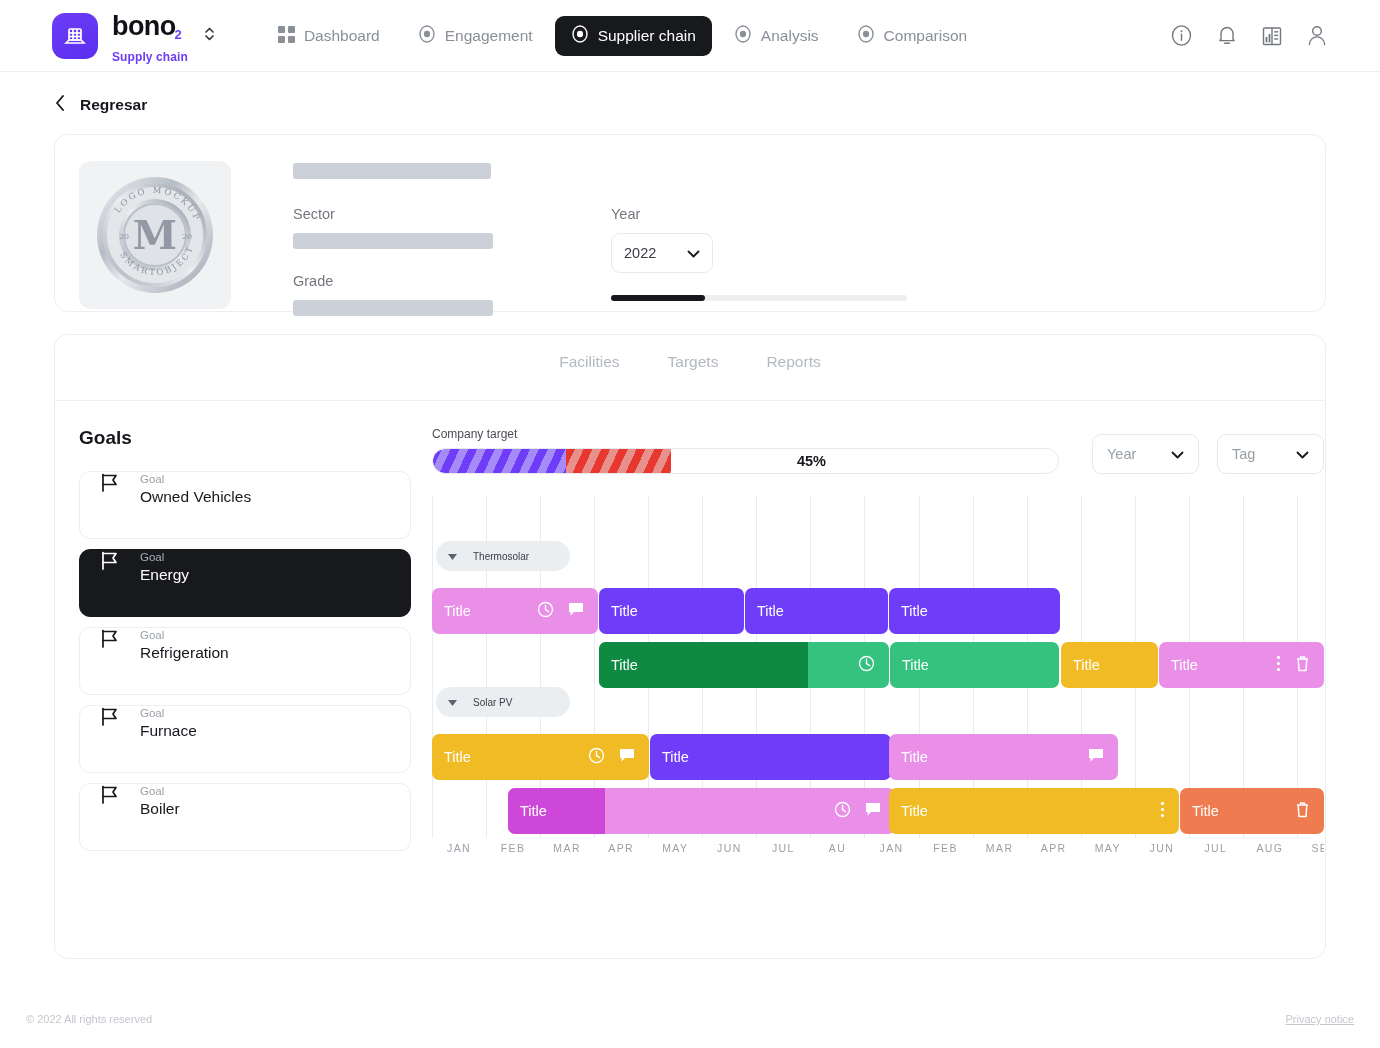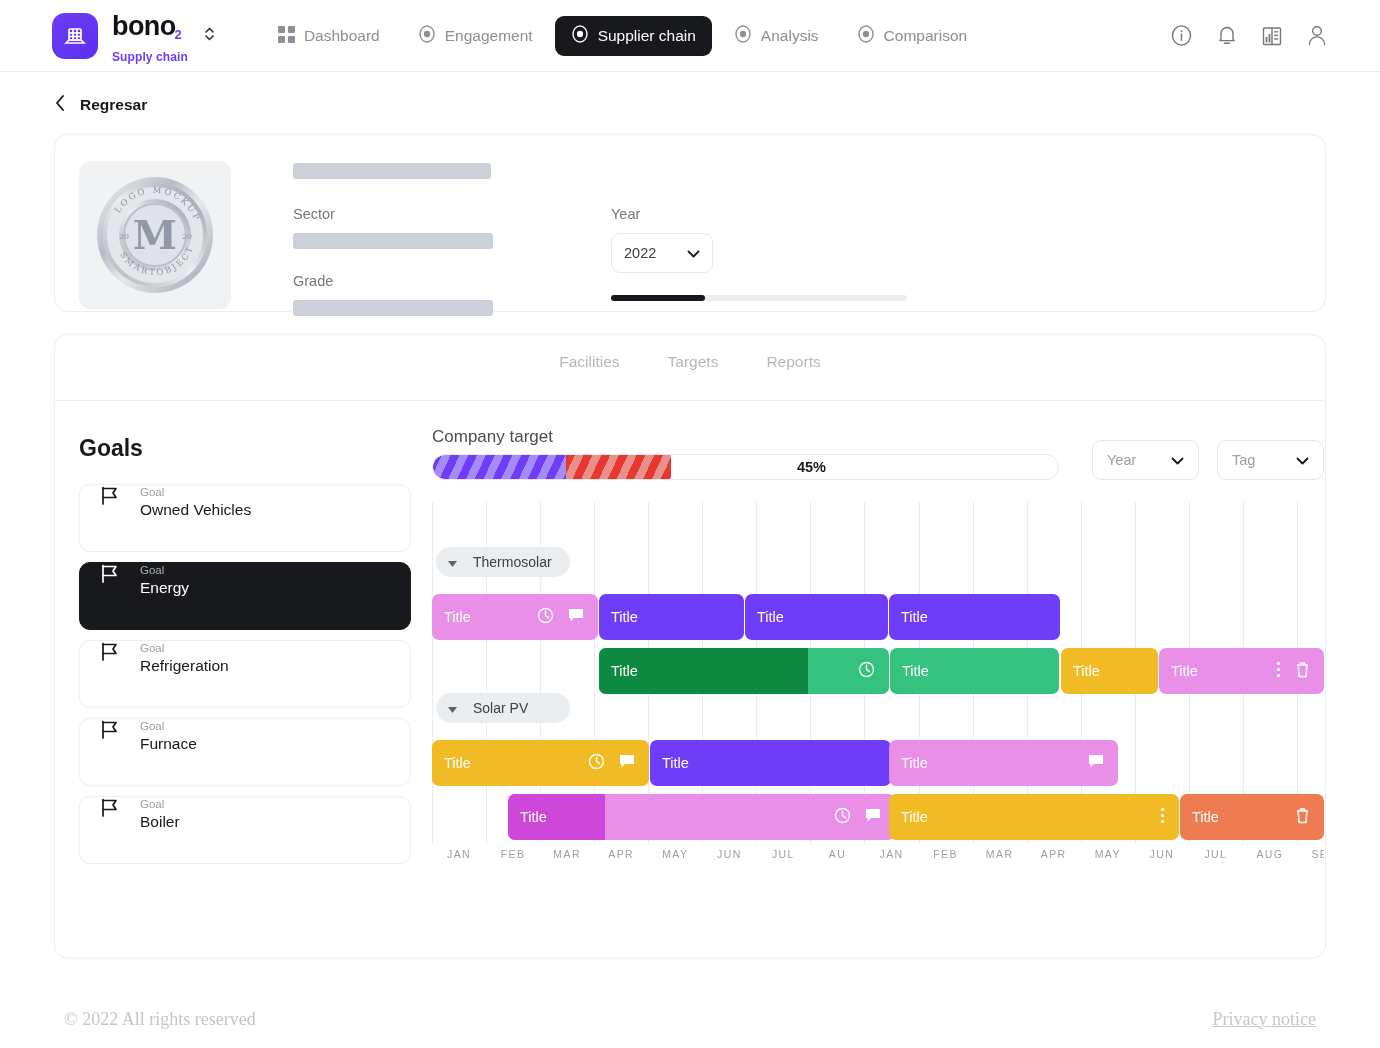--- a/index.html
+++ b/index.html
@@ -116,39 +116,39 @@
   .tab.active { color: #16181d; font-weight: bold; }
   .tab.active::after {
     content: ""; position: absolute; left: 0; right: 0; bottom: -1px;
     height: 2px; background: #16181d;
   }
 
   .body { display: flex; padding: 26px 24px 0 24px; }
 
   
   .goals { width: 332px; flex: none; padding-left: 0; }
-  .goals-title { font-size: 23px; font-weight: bold; margin: 8px 0 22px 0; }
+  .goals-title { font-size: 19px; font-weight: bold; margin: 0 0 22px 0; }
   .goal {
     height: 68px; border: 1px solid #eceef1; border-radius: 11px;
     display: flex; align-items: flex-start; padding: 0 20px; margin-bottom: 10px;
     cursor: pointer; background: #fff;
   }
   .goal.active { background: #18191d; border-color: #18191d; }
   .goal-ic { width: 26px; flex: none; display: flex; align-items: center; }
   .goal-txt { margin-left: 14px; }
   .goal-kicker { font-size: 11.5px; color: #9aa0a8; line-height: 15px; }
   .goal.active .goal-kicker { color: #a9aeb6; }
   .goal-name { font-size: 15.5px; color: #16181d; line-height: 20px; }
   .goal.active .goal-name { color: #ffffff; }
 
   
   .gantt { flex: 1; padding-left: 21px; position: relative; }
   .gantt-top { display: flex; align-items: flex-end; }
   .target-wrap { width: 627px; }
-  .target-label { font-size: 17px; color: #4a4e55; margin-bottom: 7px; }
+  .target-label { font-size: 12px; color: #4a4e55; margin-bottom: 7px; }
   .target-bar {
     height: 26px; border-radius: 14px; border: 1px solid #e7e9ed;
     background: #fff; position: relative; overflow: hidden;
     display: flex; align-items: center; justify-content: center;
   }
   .target-fill {
     position: absolute; left: 0; top: 0; bottom: 0; width: 38%;
     display: flex; border-radius: 14px 0 0 14px; overflow: hidden;
   }
   .fill-purple {
@@ -176,21 +176,21 @@
   .chart {
     position: relative; height: 372px; margin-top: 22px;
     width: 892px; overflow: hidden;
   }
   .grid { position: absolute; inset: 0 0 30px 0; }
   .gline { position: absolute; top: 0; bottom: 0; width: 1px; background: #e9ebee; }
 
   .grouppill {
     position: absolute; height: 30px; border-radius: 15px; background: #eaeef1;
     display: flex; align-items: center; padding: 0 20px 0 12px;
-    font-size: 14px; color: #3b4048; cursor: pointer; z-index: 3;
+    font-size: 10px; color: #3b4048; cursor: pointer; z-index: 3;
   }
   .grouppill .caret { margin-right: 16px; }
 
   .bar {
     position: absolute; height: 46px; border-radius: 7px;
     display: flex; align-items: center; z-index: 2; overflow: hidden;
     cursor: pointer;
   }
   .bar .bar-title {
     font-size: 14.5px; color: #ffffff; padding-left: 12px;
@@ -207,22 +207,22 @@
     position: absolute; left: 0; right: 0; bottom: 0; height: 26px;
   }
   .mtick {
     position: absolute; font-size: 10.5px; letter-spacing: 1.4px;
     color: #9aa0a8; transform: translateX(-50%); white-space: nowrap;
   }
 
   
   .footer {
     position: absolute; left: 0; right: 0; bottom: 0; height: 58px;
-    display: flex; align-items: center; padding: 0 64px;
-    font-size: 18px; color: #c3c7cd; font-family: Liberation Serif, serif;
+    display: flex; align-items: center; padding: 0 26px;
+    font-size: 11px; color: #c3c7cd;
   }
   .footer a { margin-left: auto; color: #c3c7cd; text-decoration: underline; }
 </style>
 </head>
 <body>
 
 <div class="topnav">
   <div class="brand">
     <div class="brand-mark">
       <svg width="24" height="24" viewBox="0 0 24 24" fill="none" stroke="#fff" stroke-width="1.7">

